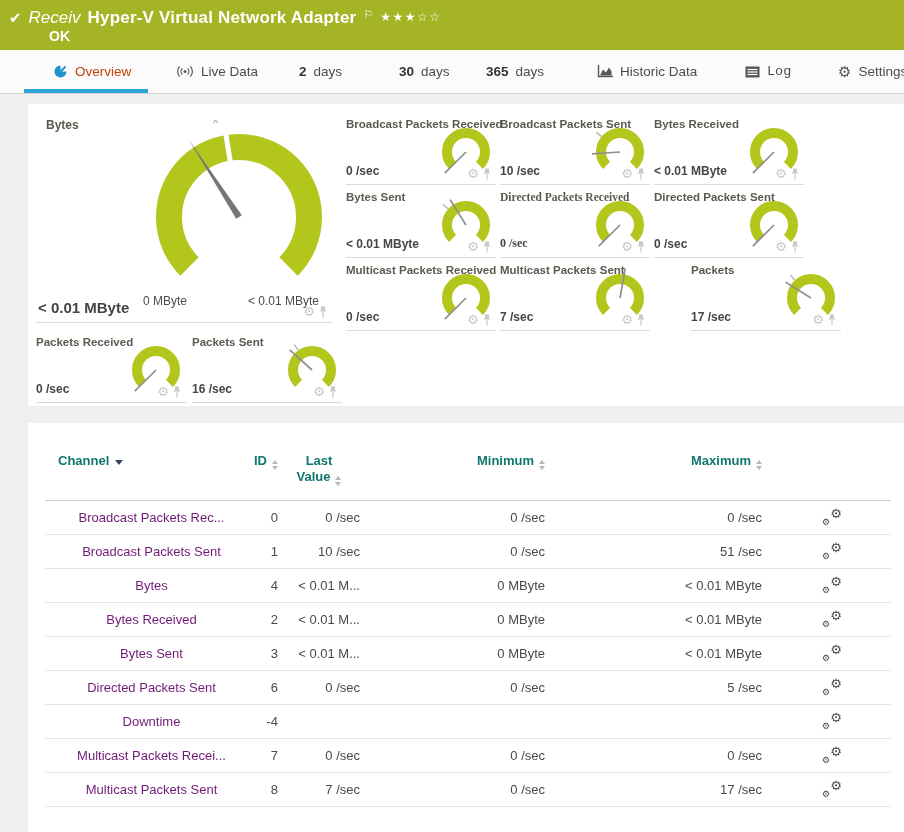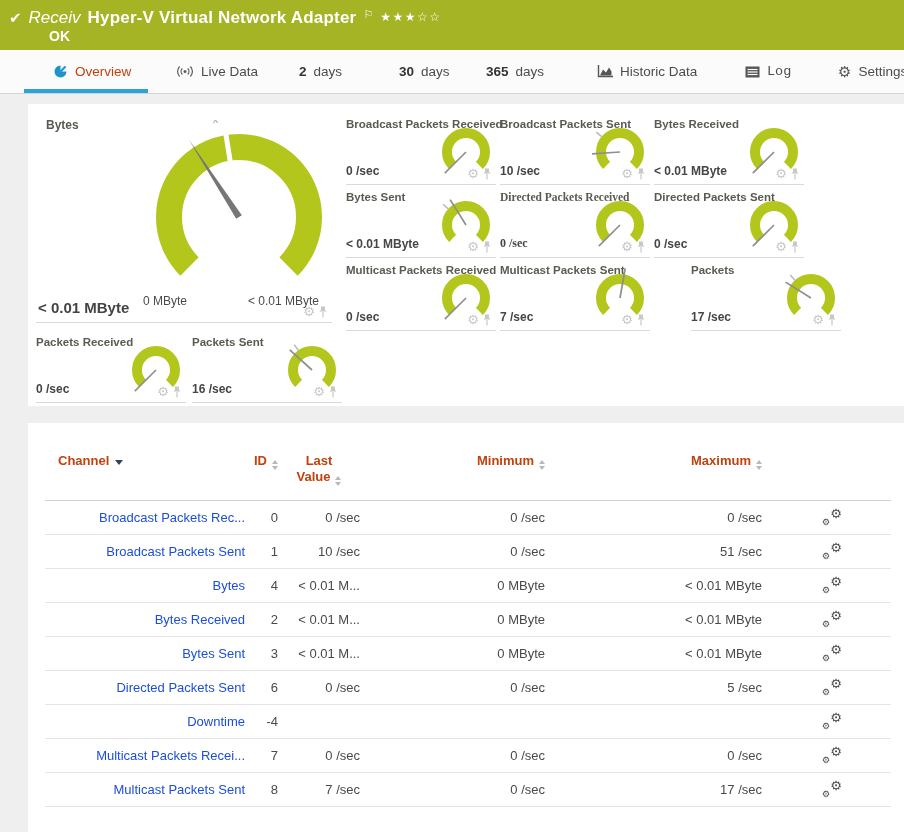--- a/index.html
+++ b/index.html
@@ -38,26 +38,26 @@
   .g-icons .gear{font-size:13px;line-height:13px;cursor:pointer;}
   
   .gcell{position:absolute;width:150px;height:68px;border-bottom:1px solid #dadada;}
   .gcell .g-title{position:absolute;left:0;top:2px;white-space:nowrap;}
   .gcell .g-dial{position:absolute;right:2px;top:6px;}
   .gcell .g-value{position:absolute;left:0;bottom:6px;font-size:12px;font-weight:bold;color:#464646;}
   
   table{border-collapse:collapse;margin:20px 0 0 17px;width:846px;table-layout:fixed;font-size:13px;}
   col.c1{width:200px}col.c2{width:33px}col.c3{width:82px}col.c4{width:185px}
   col.c5{width:217px}col.c6{width:80px}col.c7{width:49px}
-  th{color:#c2410c;font-weight:bold;padding:10px 0 14px;vertical-align:top;border-bottom:1px solid #cfcfcf;
+  th{color:#0f766e;font-weight:bold;padding:10px 0 14px;vertical-align:top;border-bottom:1px solid #cfcfcf;
      text-align:right;cursor:pointer;}
   th.h-ch{text-align:left;padding-left:13px;}
   th.h-last{text-align:center;line-height:16px;}
   td{padding:0;height:33px;border-bottom:1px solid #e4e4e4;color:#494949;text-align:right;}
-  td.c-ch{text-align:right;padding-left:13px;color:#1d4ed8;cursor:pointer;}
+  td.c-ch{text-align:center;padding-left:13px;color:#701a75;cursor:pointer;}
   td.c-gear{text-align:right;padding-right:0;}
   .caret{display:inline-block;width:0;height:0;border-left:4px solid transparent;
     border-right:4px solid transparent;border-top:5px solid #32455c;margin-left:6px;}
   .sort{display:inline-flex;flex-direction:column;gap:2px;margin-left:5px;vertical-align:1px;}
   .sort i{width:0;height:0;border-left:3.5px solid transparent;border-right:3.5px solid transparent;}
   .sort .up{border-bottom:4px solid #b8b8b8;}
   .sort .dn{border-top:4px solid #b8b8b8;}
   .gearpair{position:relative;display:inline-block;width:20px;height:16px;color:#4c4c4c;cursor:pointer;}
   .gearpair .big{position:absolute;right:0;top:-2px;font-size:13px;}
   .gearpair .sm{position:absolute;left:0;bottom:-3px;font-size:9px;font-style:normal;}

